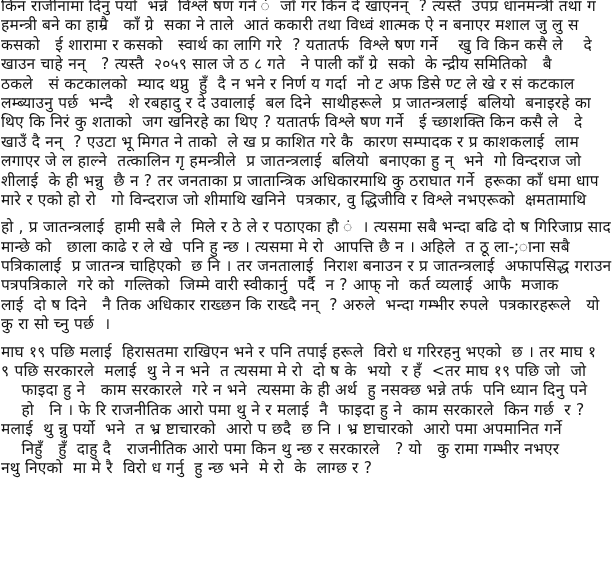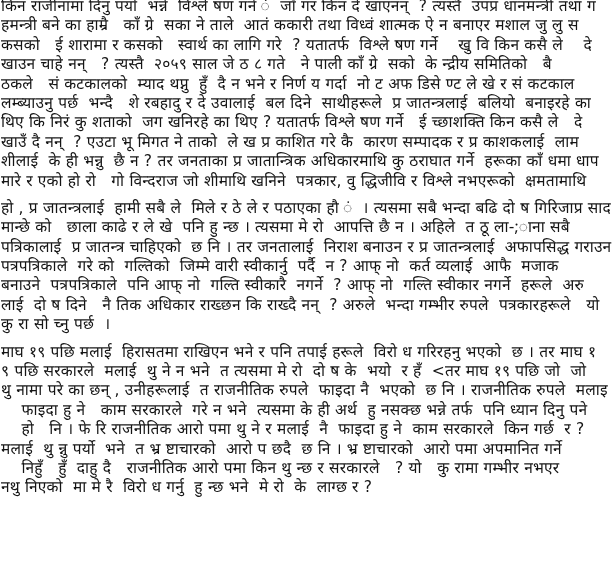--- a/index.html
+++ b/index.html
@@ -37,35 +37,34 @@
 <div class="page">
   <div class="para">
     <div class="line">किन राजीनामा दिनु पर्यो  भन्ने  विश्ले षण गर्ने ं  जाँ गर किन दे खाएनन्  ? त्यस्तै  उपप्र धानमन्त्री तथा ग</div>
     <div class="line">हमन्त्री बने का हाम्रै   काँ ग्रे  सका ने ताले  आतं ककारी तथा विध्वं शात्मक ऐ न बनाएर मशाल जु लु स</div>
     <div class="line">कसको   ई शारामा र कसको   स्वार्थ का लागि गरे  ? यतातर्फ  विश्ले षण गर्ने    खु वि किन कसै ले    दे</div>
     <div class="line">खाउन चाहे नन्   ? त्यस्तै  २०५९ साल जे ठ ८ गते   ने पाली काँ ग्रे  सको  के न्द्रीय समितिको   बै</div>
     <div class="line">ठकले   सं कटकालको  म्याद थप्नु  हुँ  दै न भने र निर्ण य गर्दा  नो ट अफ डिसे ण्ट ले खे र सं कटकाल</div>
     <div class="line">लम्ब्याउनु पर्छ  भन्दै   शे रबहादु र दे उवालाई  बल दिने  साथीहरूले  प्र जातन्त्रलाई  बलियो  बनाइरहे का</div>
     <div class="line">थिए कि निरं कु शताको  जग खनिरहे का थिए ? यतातर्फ विश्ले षण गर्ने   ई च्छाशक्ति किन कसै ले   दे</div>
     <div class="line">खाउँ दै नन्  ? एउटा भू मिगत ने ताको  ले ख प्र काशित गरे कै  कारण सम्पादक र प्र काशकलाई  लाम</div>
+    <div class="line">लगाएर जे ल हाल्ने  तत्कालिन गृ हमन्त्रीले  प्र जातन्त्रलाई  बलियो  बनाएका हु न्  भने  गो विन्दराज जो</div>
     <div class="line">शीलाई  के ही भन्नु  छै न ? तर जनताका प्र जातान्त्रिक अधिकारमाथि कु ठराघात गर्ने  हरूका काँ धमा धाप</div>
     <div class="line">मारे र एको हो रो   गो विन्दराज जो शीमाथि खनिने  पत्रकार, वु द्धिजीवि र विश्ले नभएरूको  क्षमतामाथि</div>
   </div>
   <div class="para">
     <div class="line">हो , प्र जातन्त्रलाई  हामी सबै ले  मिले र ठे ले र पठाएका हौ ं  । त्यसमा सबै भन्दा बढि दो ष गिरिजाप्र साद</div>
     <div class="line">मान्छे को   छाला काढे र ले खे  पनि हु न्छ । त्यसमा मे रो  आपत्ति छै न । अहिले  त ठू ला-;ाना सबै</div>
     <div class="line">पत्रिकालाई  प्र जातन्त्र चाहिएको  छ नि । तर जनतालाई  निराश बनाउन र प्र जातन्त्रलाई  अफापसिद्ध गराउन</div>
     <div class="line">पत्रपत्रिकाले  गरे को  गल्तिको  जिम्मे वारी स्वीकार्नु  पर्दै  न ? आफ् नो  कर्त व्यलाई  आफै  मजाक</div>
-    <div class="line">बनाउने  पत्रपत्रिकाले  पनि आफ् नो  गल्ति स्वीकारै  नगर्ने  ? आफ् नो  गल्ति स्वीकार नगर्ने  हरूले  अरु</div>
     <div class="line">लाई  दो ष दिने   नै तिक अधिकार राख्छन कि राख्दै नन्  ? अरुले  भन्दा गम्भीर रुपले  पत्रकारहरूले   यो</div>
     <div class="line">कु रा सो च्नु पर्छ  ।</div>
   </div>
   <div class="para">
     <div class="line">माघ १९ पछि मलाई  हिरासतमा राखिएन भने र पनि तपाई हरूले  विरो ध गरिरहनु भएको  छ । तर माघ १</div>
     <div class="line">९ पछि सरकारले  मलाई  थु ने न भने  त त्यसमा मे रो  दो ष के  भयो  र हँ  &lt;तर माघ १९ पछि जो  जो</div>
-    <div class="line">थु नामा परे का छन् , उनीहरूलाई  त राजनीतिक रुपले  फाइदा नै  भएको  छ नि । राजनीतिक रुपले  मलाइ</div>
     <div class="line">    फाइदा हु ने   काम सरकारले  गरे न भने  त्यसमा के ही अर्थ  हु नसक्छ भन्ने तर्फ  पनि ध्यान दिनु पने</div>
     <div class="line">    हो   नि । फे रि राजनीतिक आरो पमा थु ने र मलाई  नै  फाइदा हु ने  काम सरकारले  किन गर्छ  र ?</div>
     <div class="line">मलाई  थु न्नु पर्यो  भने  त भ्र ष्टाचारको  आरो प छदै  छ नि । भ्र ष्टाचारको  आरो पमा अपमानित गर्ने</div>
     <div class="line">    निहुँ   हुँ  दाहु दै   राजनीतिक आरो पमा किन थु न्छ र सरकारले   ? यो   कु रामा गम्भीर नभएर</div>
     <div class="line">नथु निएको  मा मे रै  विरो ध गर्नु  हु न्छ भने  मे रो  के  लाग्छ र ?</div>
   </div>
 </div>
 
 </body></html>

